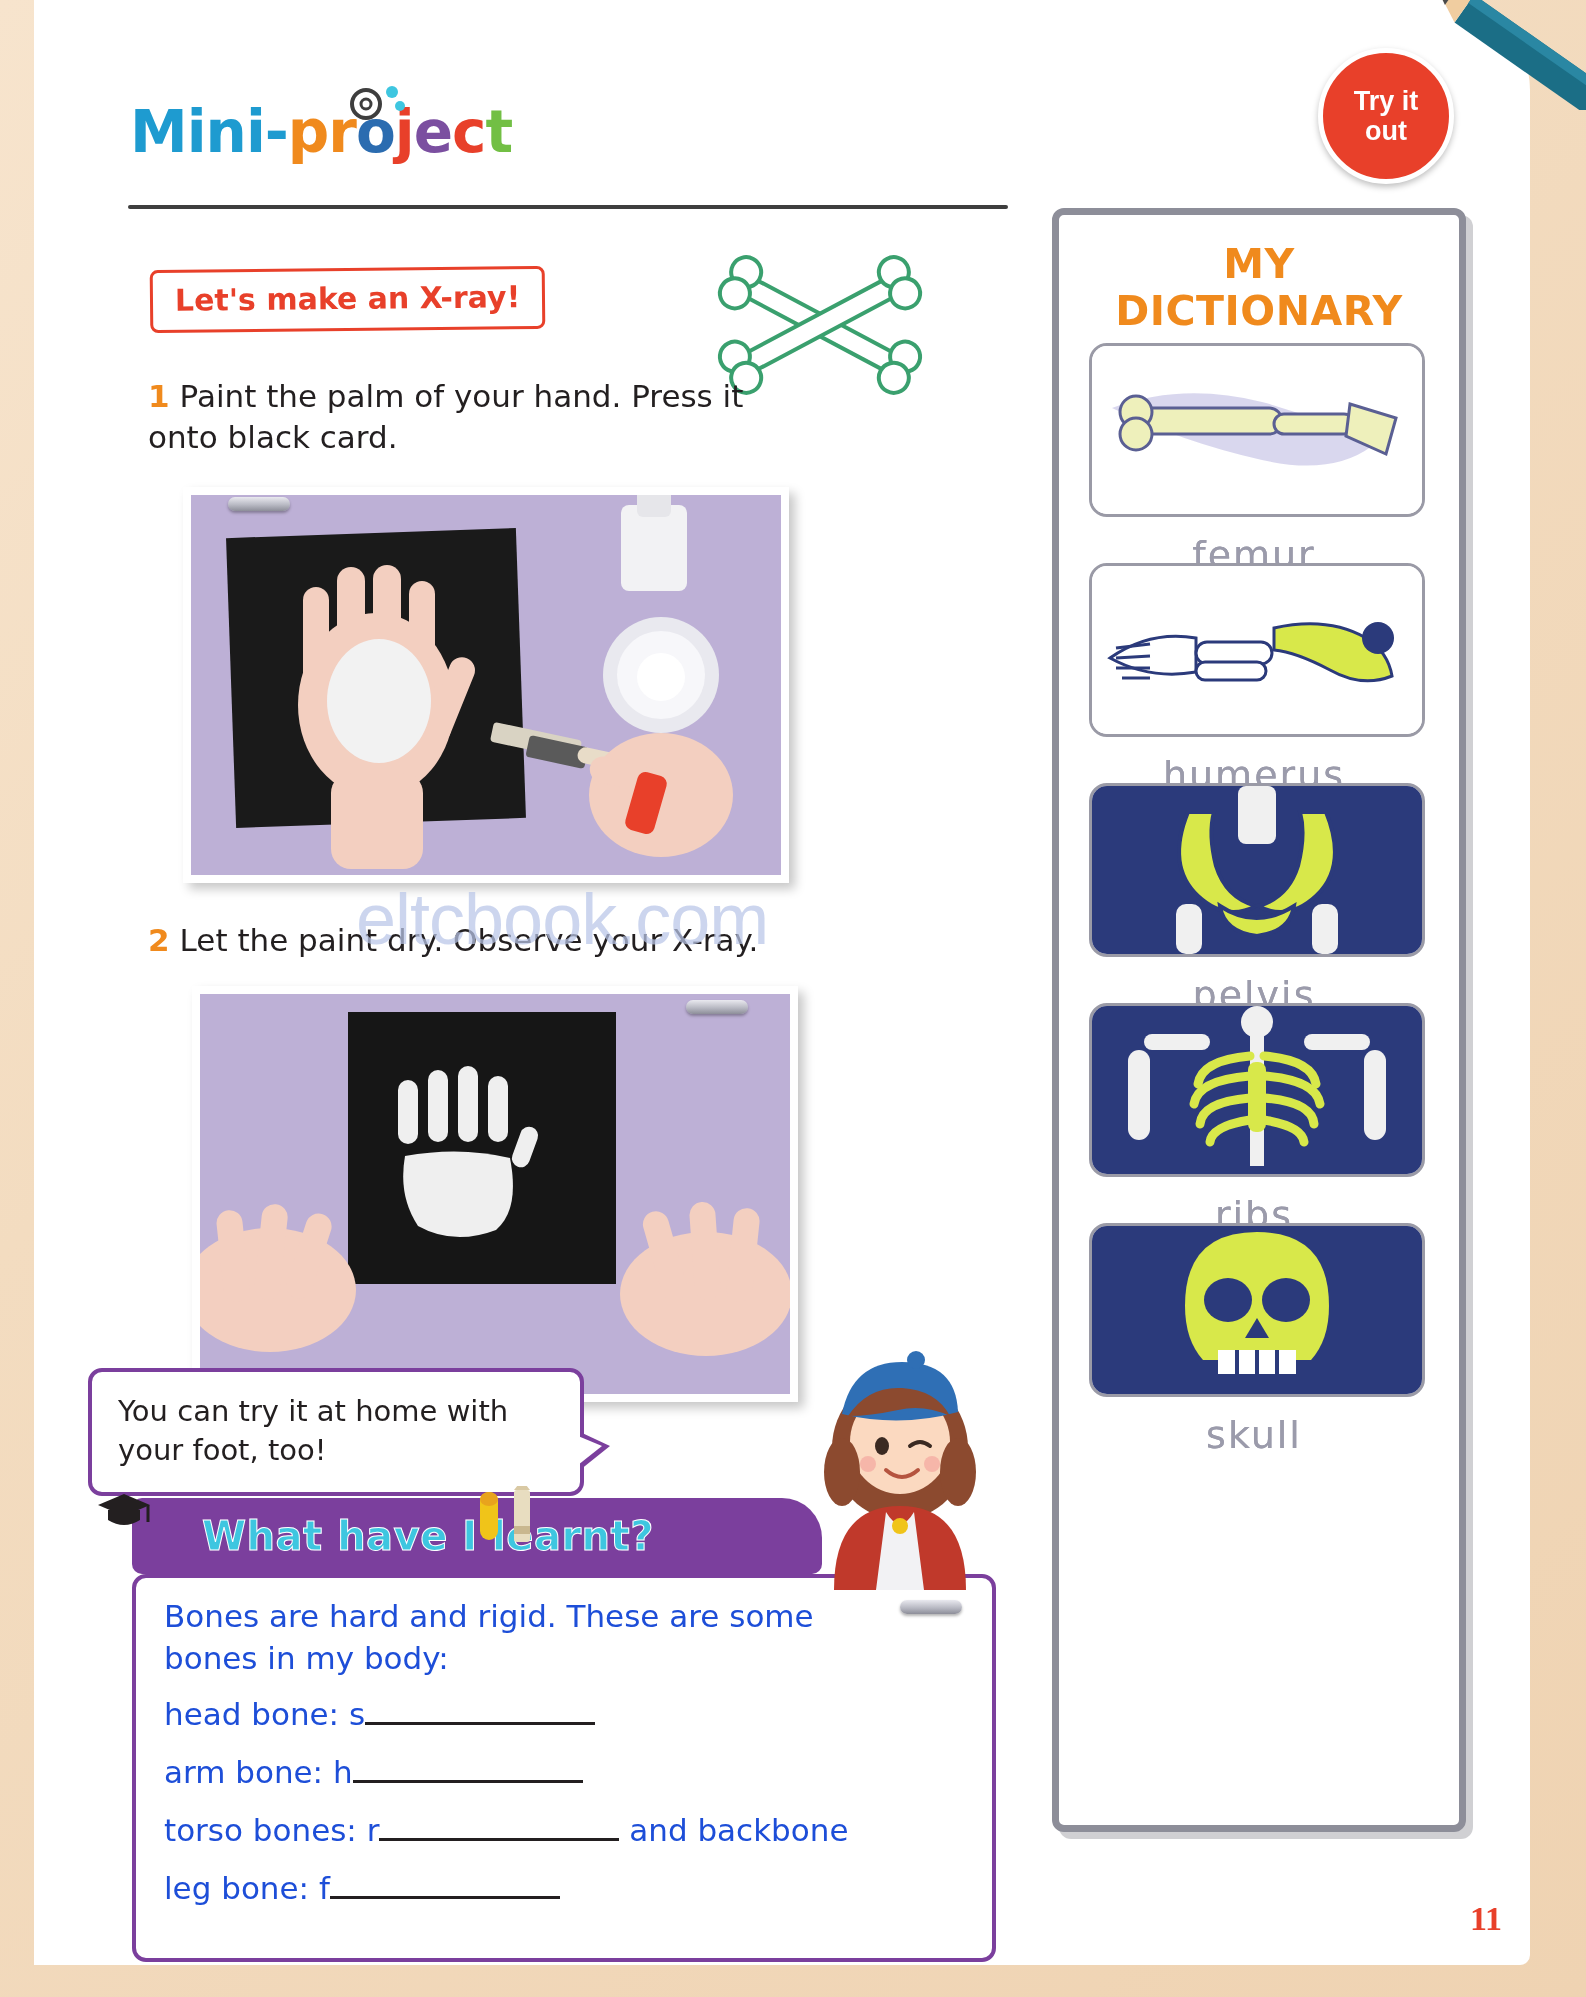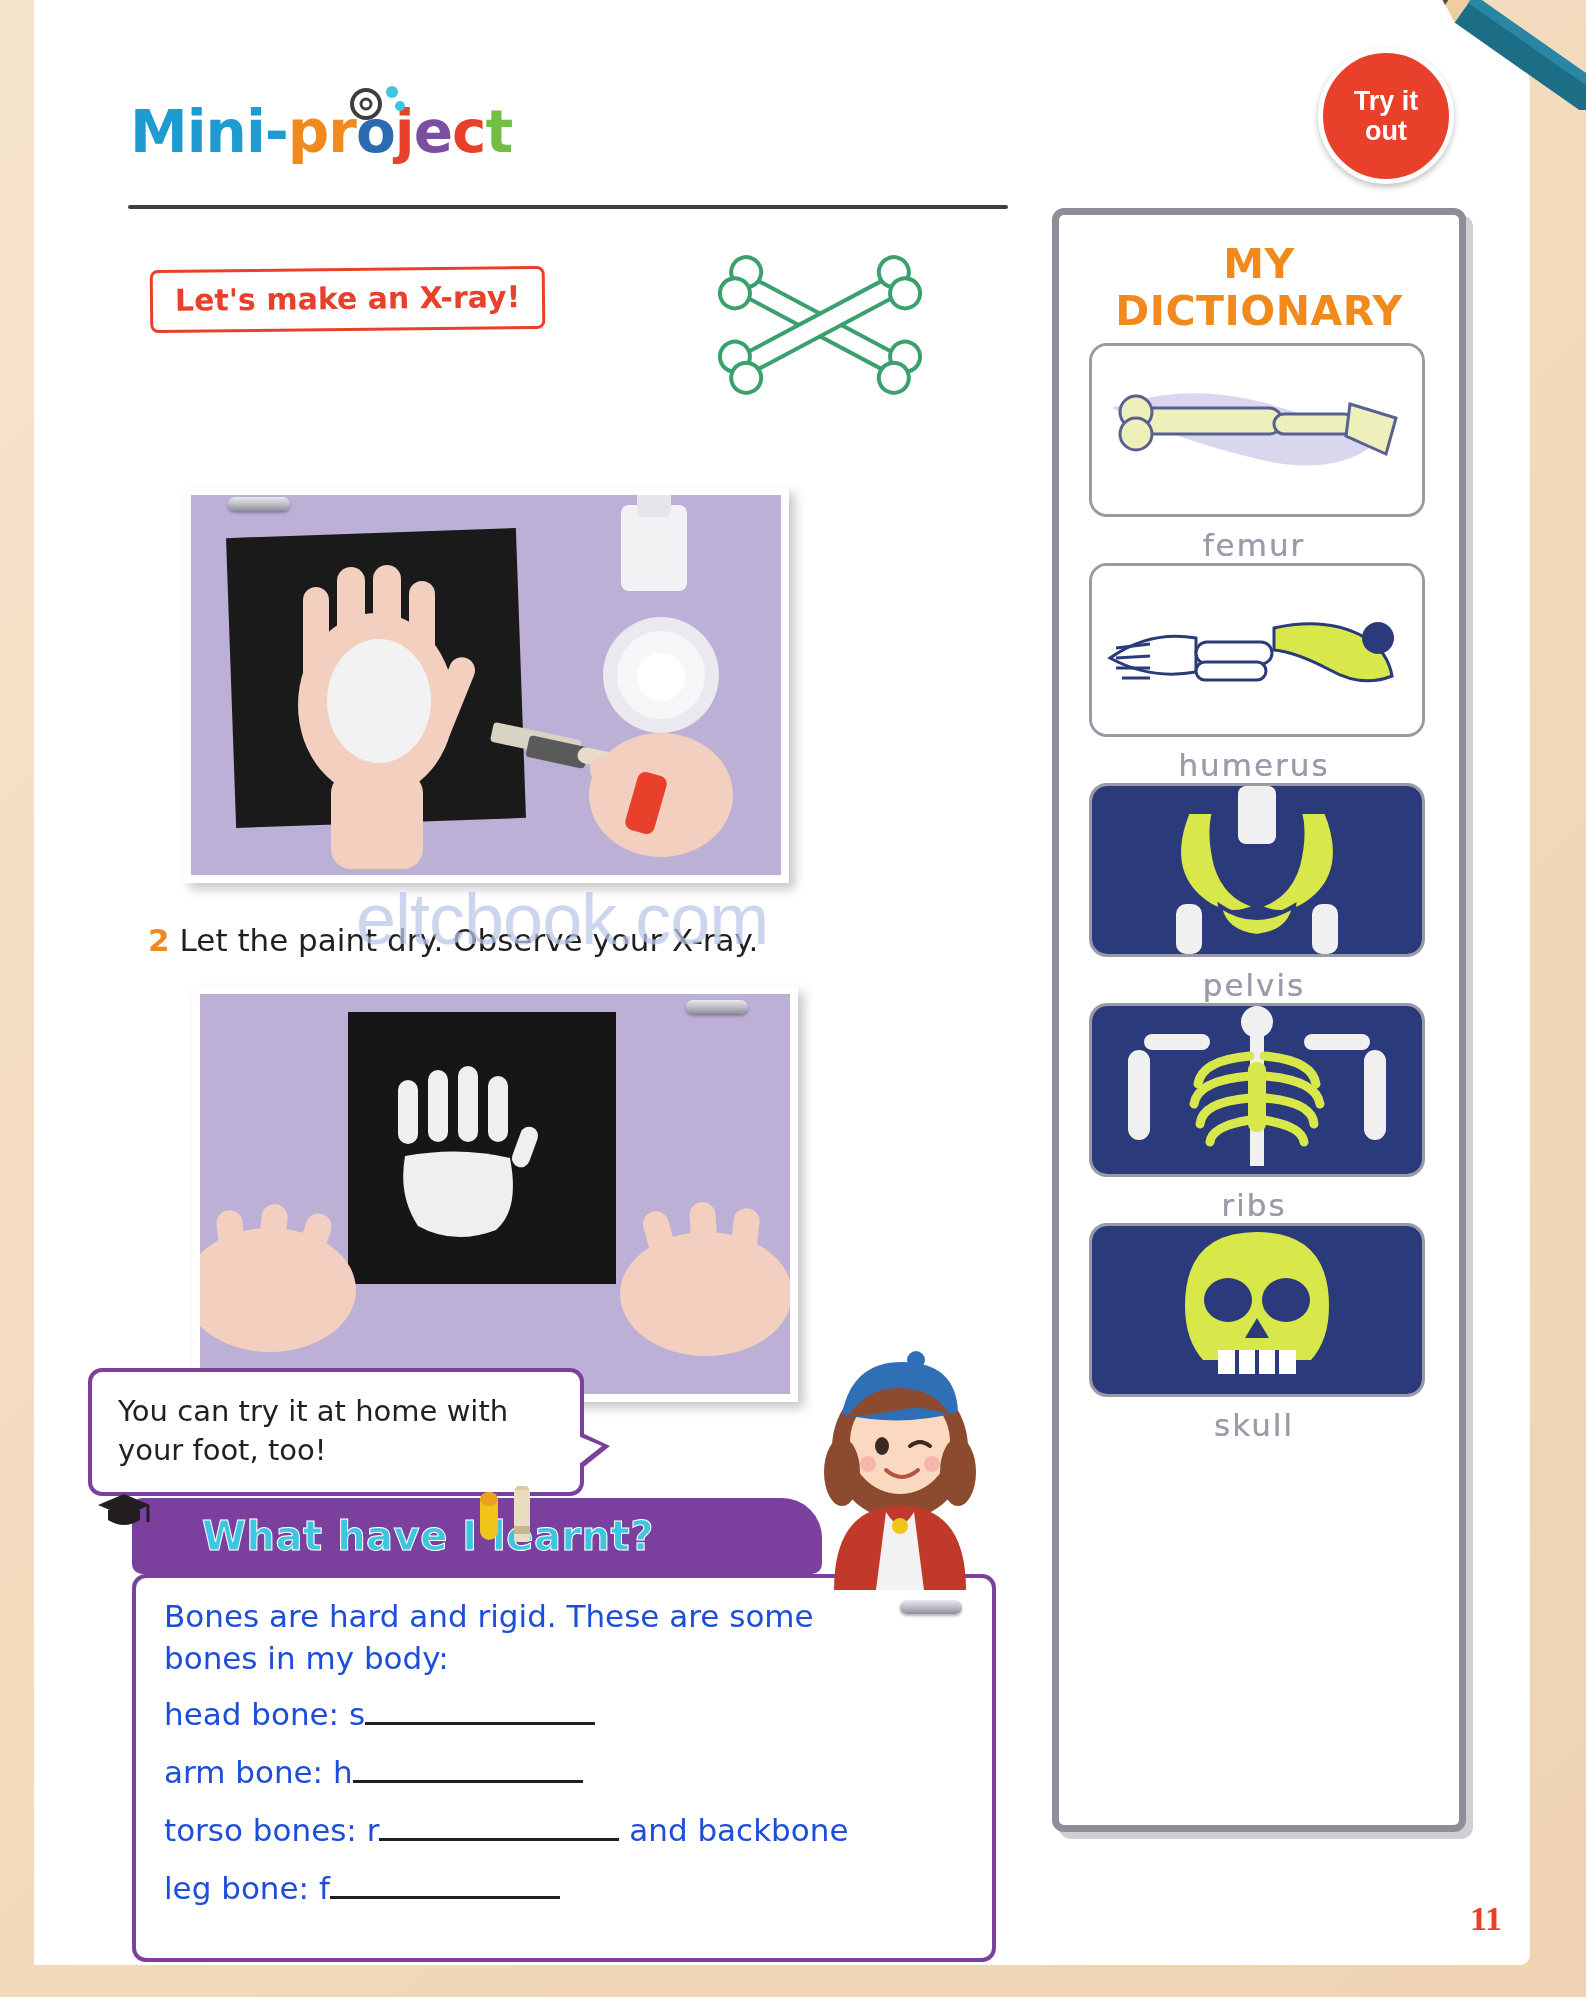--- a/index.html
+++ b/index.html
@@ -271,25 +271,25 @@
     width: 330px;
     height: 168px;
     border: 3px solid #9a9aa6;
     border-radius: 18px;
     background: #ffffff;
     overflow: hidden;
     position: relative;
   }
   .dict-word {
     text-align: center;
-    font-size: 31px;
+    font-size: 38px;
     color: #9b9bab;
     font-family: "DejaVu Sans", sans-serif;
     letter-spacing: 2px;
-    margin-top: 10px;
+    margin-top: 16px;
     
     text-shadow: 0 0 0 #9b9bab;
   }
   
   #pagenum {
     position: absolute;
     left: 1470px; top: 1900px;
     font-size: 34px;
     font-weight: bold;
     color: #e8402a;
@@ -355,20 +355,23 @@
       <g transform="rotate(-28 120 70)">
         <rect x="30" y="60" width="180" height="20" rx="10"></rect>
         <circle cx="30" cy="58" r="15"></circle>
           <circle cx="30" cy="82" r="15"></circle>
         <circle cx="210" cy="58" r="15"></circle>
           <circle cx="210" cy="82" r="15"></circle>
       </g>
     </g>
   </svg>
 
+  <div class="step" id="step1">
+    <span class="num">1</span><span>Paint the palm of your hand. Press it onto black card.</span>
+  </div>
   <div class="step" id="step2">
     <span class="num">2</span><span>Let the paint dry. Observe your X-ray.</span>
   </div>
 
   <div class="clip" style="left:228px;top:497px"></div>
   <div class="photo" id="photo1">
     <svg viewBox="0 0 590 380" width="590" height="380">
       <rect width="590" height="380" fill="#bdb0d6"></rect>
 
       <rect x="40" y="38" width="290" height="290" fill="#1a1a1a" transform="rotate(-2 185 183)"></rect>

